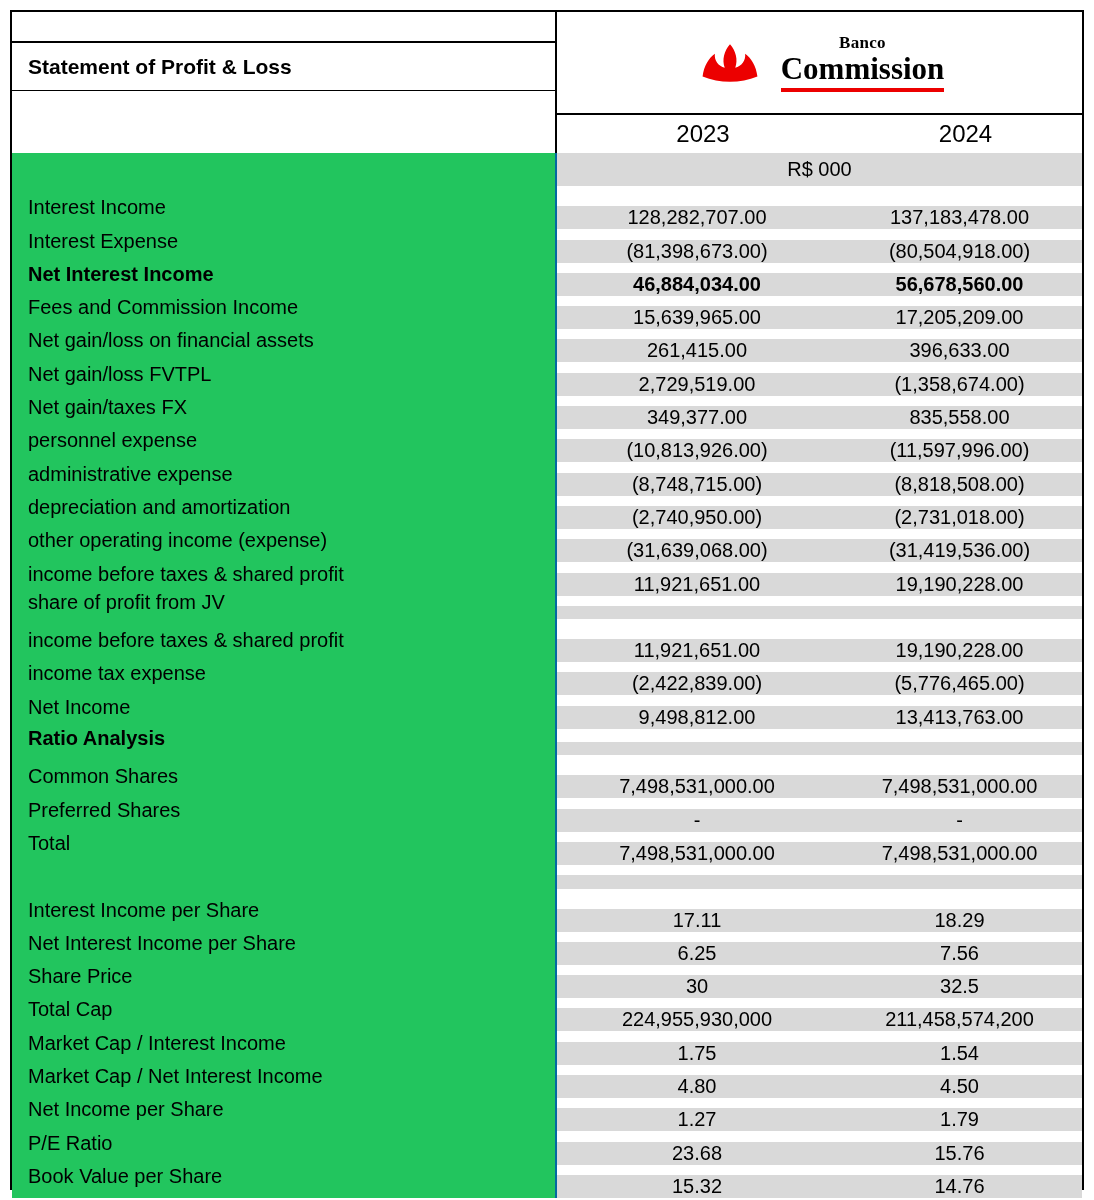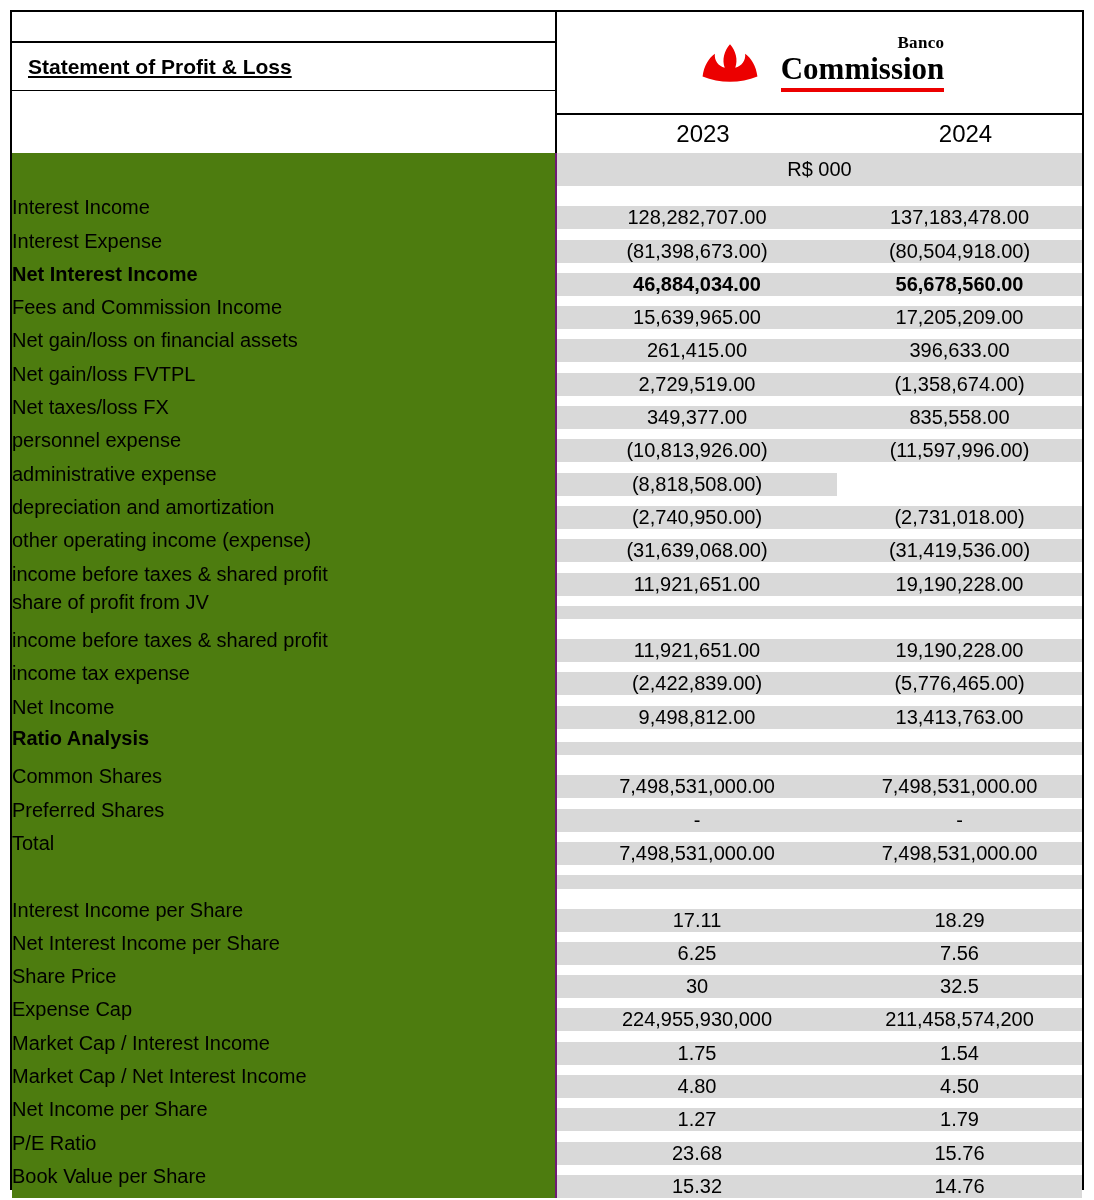--- a/index.html
+++ b/index.html
@@ -6,39 +6,39 @@
   html,body { width:1094px; height:1200px; background:#fff; color:#000;
               font-family:"Liberation Sans", sans-serif; overflow:hidden; }
 
   .sheet { margin:10px; width:1074px; border:2px solid #000; background:#fff; }
 
   
   .header { display:grid; grid-template-columns:545px 1fr; height:141px; }
   .header-left { border-right:2px solid #000; display:flex; flex-direction:column; }
   .top-strip { height:31px; border-bottom:2px solid #000; }
   .title-cell { height:48px; border-bottom:1px solid #000; display:flex; align-items:center;
-                padding-left:16px; font-weight:700; font-size:21px;text-decoration:underline; }
+                padding-left:16px; font-weight:700; font-size:21px; }
   .left-filler { flex:1; }
 
   .header-right { display:flex; flex-direction:column; }
   .logo-cell { height:103px; border-bottom:2px solid #000; display:flex;
                align-items:center; justify-content:center; gap:16px; }
   .flame { color:var(--red,#ec0000); display:flex; }
-  .logo-text { display:flex; flex-direction:column; align-items:flex-end; }
+  .logo-text { display:flex; flex-direction:column; align-items:center; }
   .banco { font-family:"Liberation Serif", serif; font-weight:700; font-size:17px; letter-spacing:.3px; }
   .santander { font-family:"Liberation Serif", serif; font-weight:700; font-size:31px; line-height:1.05; }
   .logo-underline { align-self:stretch; height:4px; background:var(--red,#ec0000); margin-top:3px; }
 
   .year-row { flex:1; display:grid; grid-template-columns:280px 1fr; }
   .year-cell { display:flex; align-items:center; justify-content:center; font-size:24px;padding-left:12px; }
 
   
   .trow { display:grid; grid-template-columns:545px 280px 1fr; height:33.3px; }
   .cell { display:flex; align-items:center; font-size:20px; }
-  .cell.label { padding-left:0; border-right:2px solid #701a75; background:#4d7c0f; }
+  .cell.label { padding-left:16px; border-right:2px solid #0369a1; background:#22c55e; }
   .cell.num { justify-content:center; background:var(--fill,#d9d9d9);margin-top:20px; }
   .cell.span-num { grid-column:2/4; justify-content:center; background:var(--fill,#d9d9d9); }
   .trow.bold .cell { font-weight:700; }
 
   .section-divider { height:3px; background:#000; }
 </style>
 </head>
 <body>
 
 <div class="sheet">
@@ -101,31 +101,32 @@
         <div class="cell label">Net gain/loss on financial assets</div>
         <div class="cell num">261,415.00</div>
         <div class="cell num">396,633.00</div>
       </div>
       <div class="trow">
         <div class="cell label">Net gain/loss FVTPL</div>
         <div class="cell num">2,729,519.00</div>
         <div class="cell num">(1,358,674.00)</div>
       </div>
       <div class="trow">
-        <div class="cell label">Net taxes/loss FX</div>
+        <div class="cell label">Net gain/taxes FX</div>
         <div class="cell num">349,377.00</div>
         <div class="cell num">835,558.00</div>
       </div>
       <div class="trow">
         <div class="cell label">personnel expense</div>
         <div class="cell num">(10,813,926.00)</div>
         <div class="cell num">(11,597,996.00)</div>
       </div>
       <div class="trow">
         <div class="cell label">administrative expense</div>
+        <div class="cell num">(8,748,715.00)</div>
         <div class="cell num">(8,818,508.00)</div>
       </div>
       <div class="trow">
         <div class="cell label">depreciation and amortization</div>
         <div class="cell num">(2,740,950.00)</div>
         <div class="cell num">(2,731,018.00)</div>
       </div>
       <div class="trow">
         <div class="cell label">other operating income (expense)</div>
         <div class="cell num">(31,639,068.00)</div>
@@ -195,21 +196,21 @@
         <div class="cell label">Net Interest Income per Share</div>
         <div class="cell num">6.25</div>
         <div class="cell num">7.56</div>
       </div>
       <div class="trow">
         <div class="cell label">Share Price</div>
         <div class="cell num">30</div>
         <div class="cell num">32.5</div>
       </div>
       <div class="trow">
-        <div class="cell label">Expense Cap</div>
+        <div class="cell label">Total Cap</div>
         <div class="cell num">224,955,930,000</div>
         <div class="cell num">211,458,574,200</div>
       </div>
       <div class="trow">
         <div class="cell label">Market Cap / Interest Income</div>
         <div class="cell num">1.75</div>
         <div class="cell num">1.54</div>
       </div>
       <div class="trow">
         <div class="cell label">Market Cap / Net Interest Income</div>

